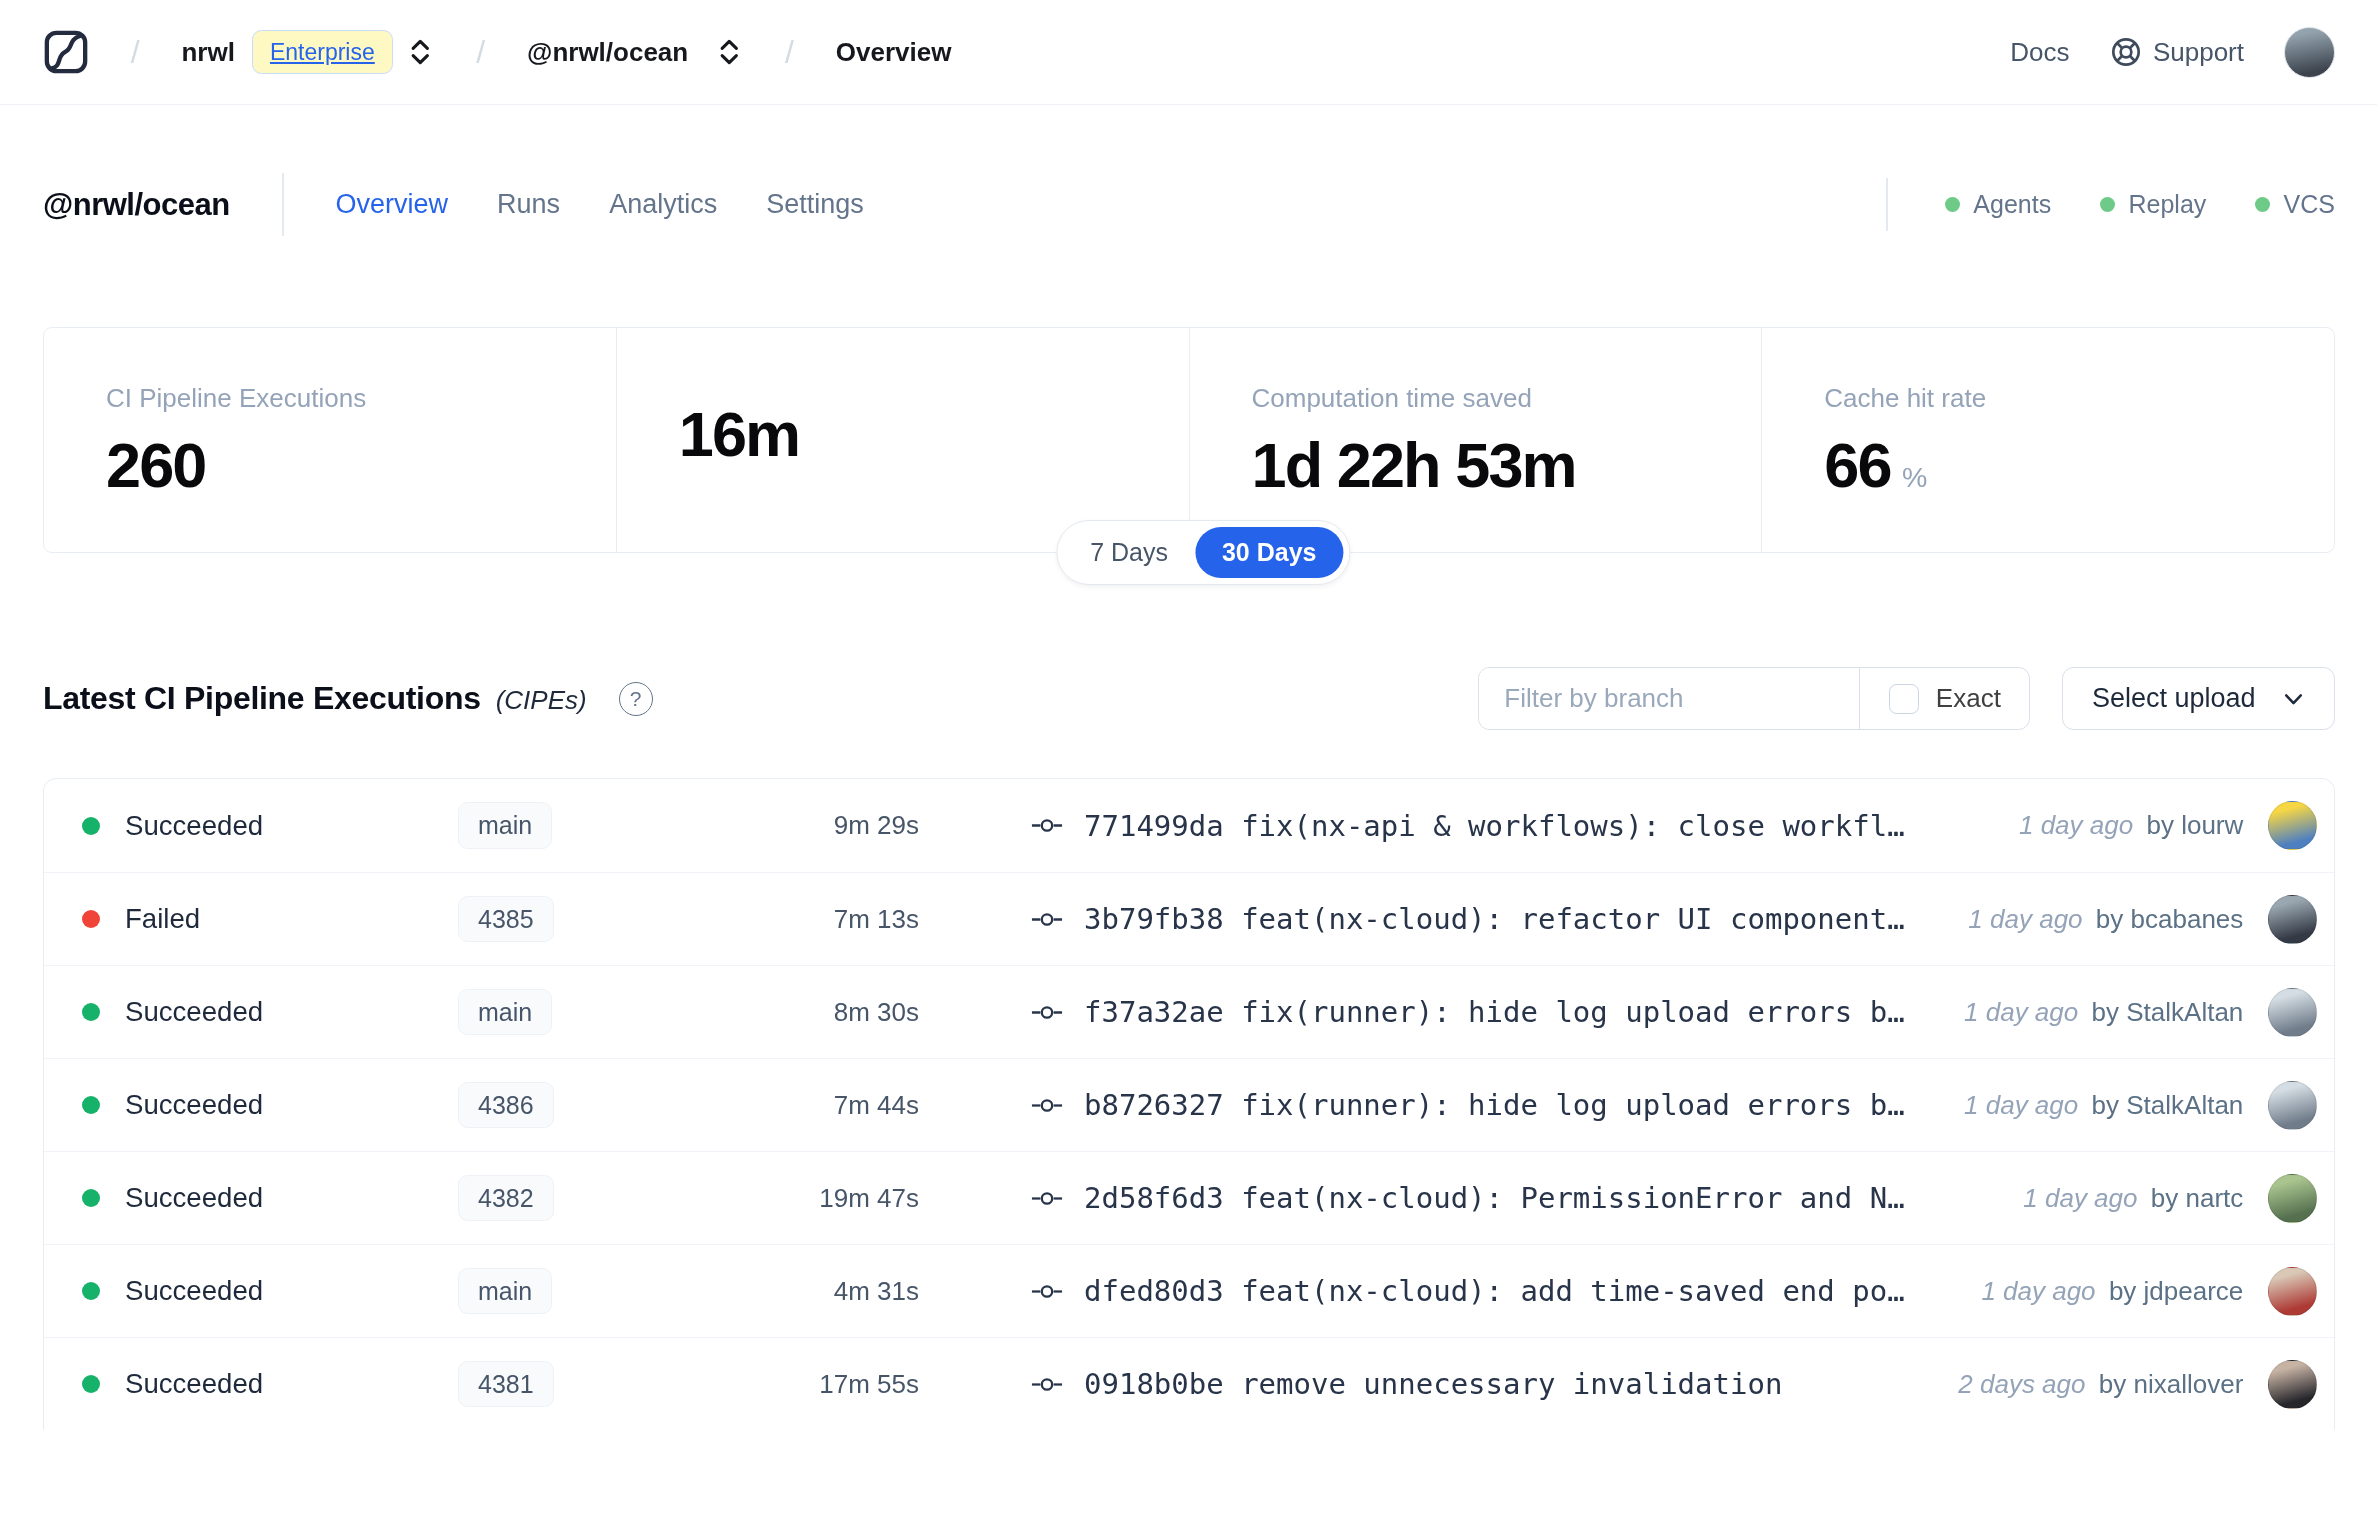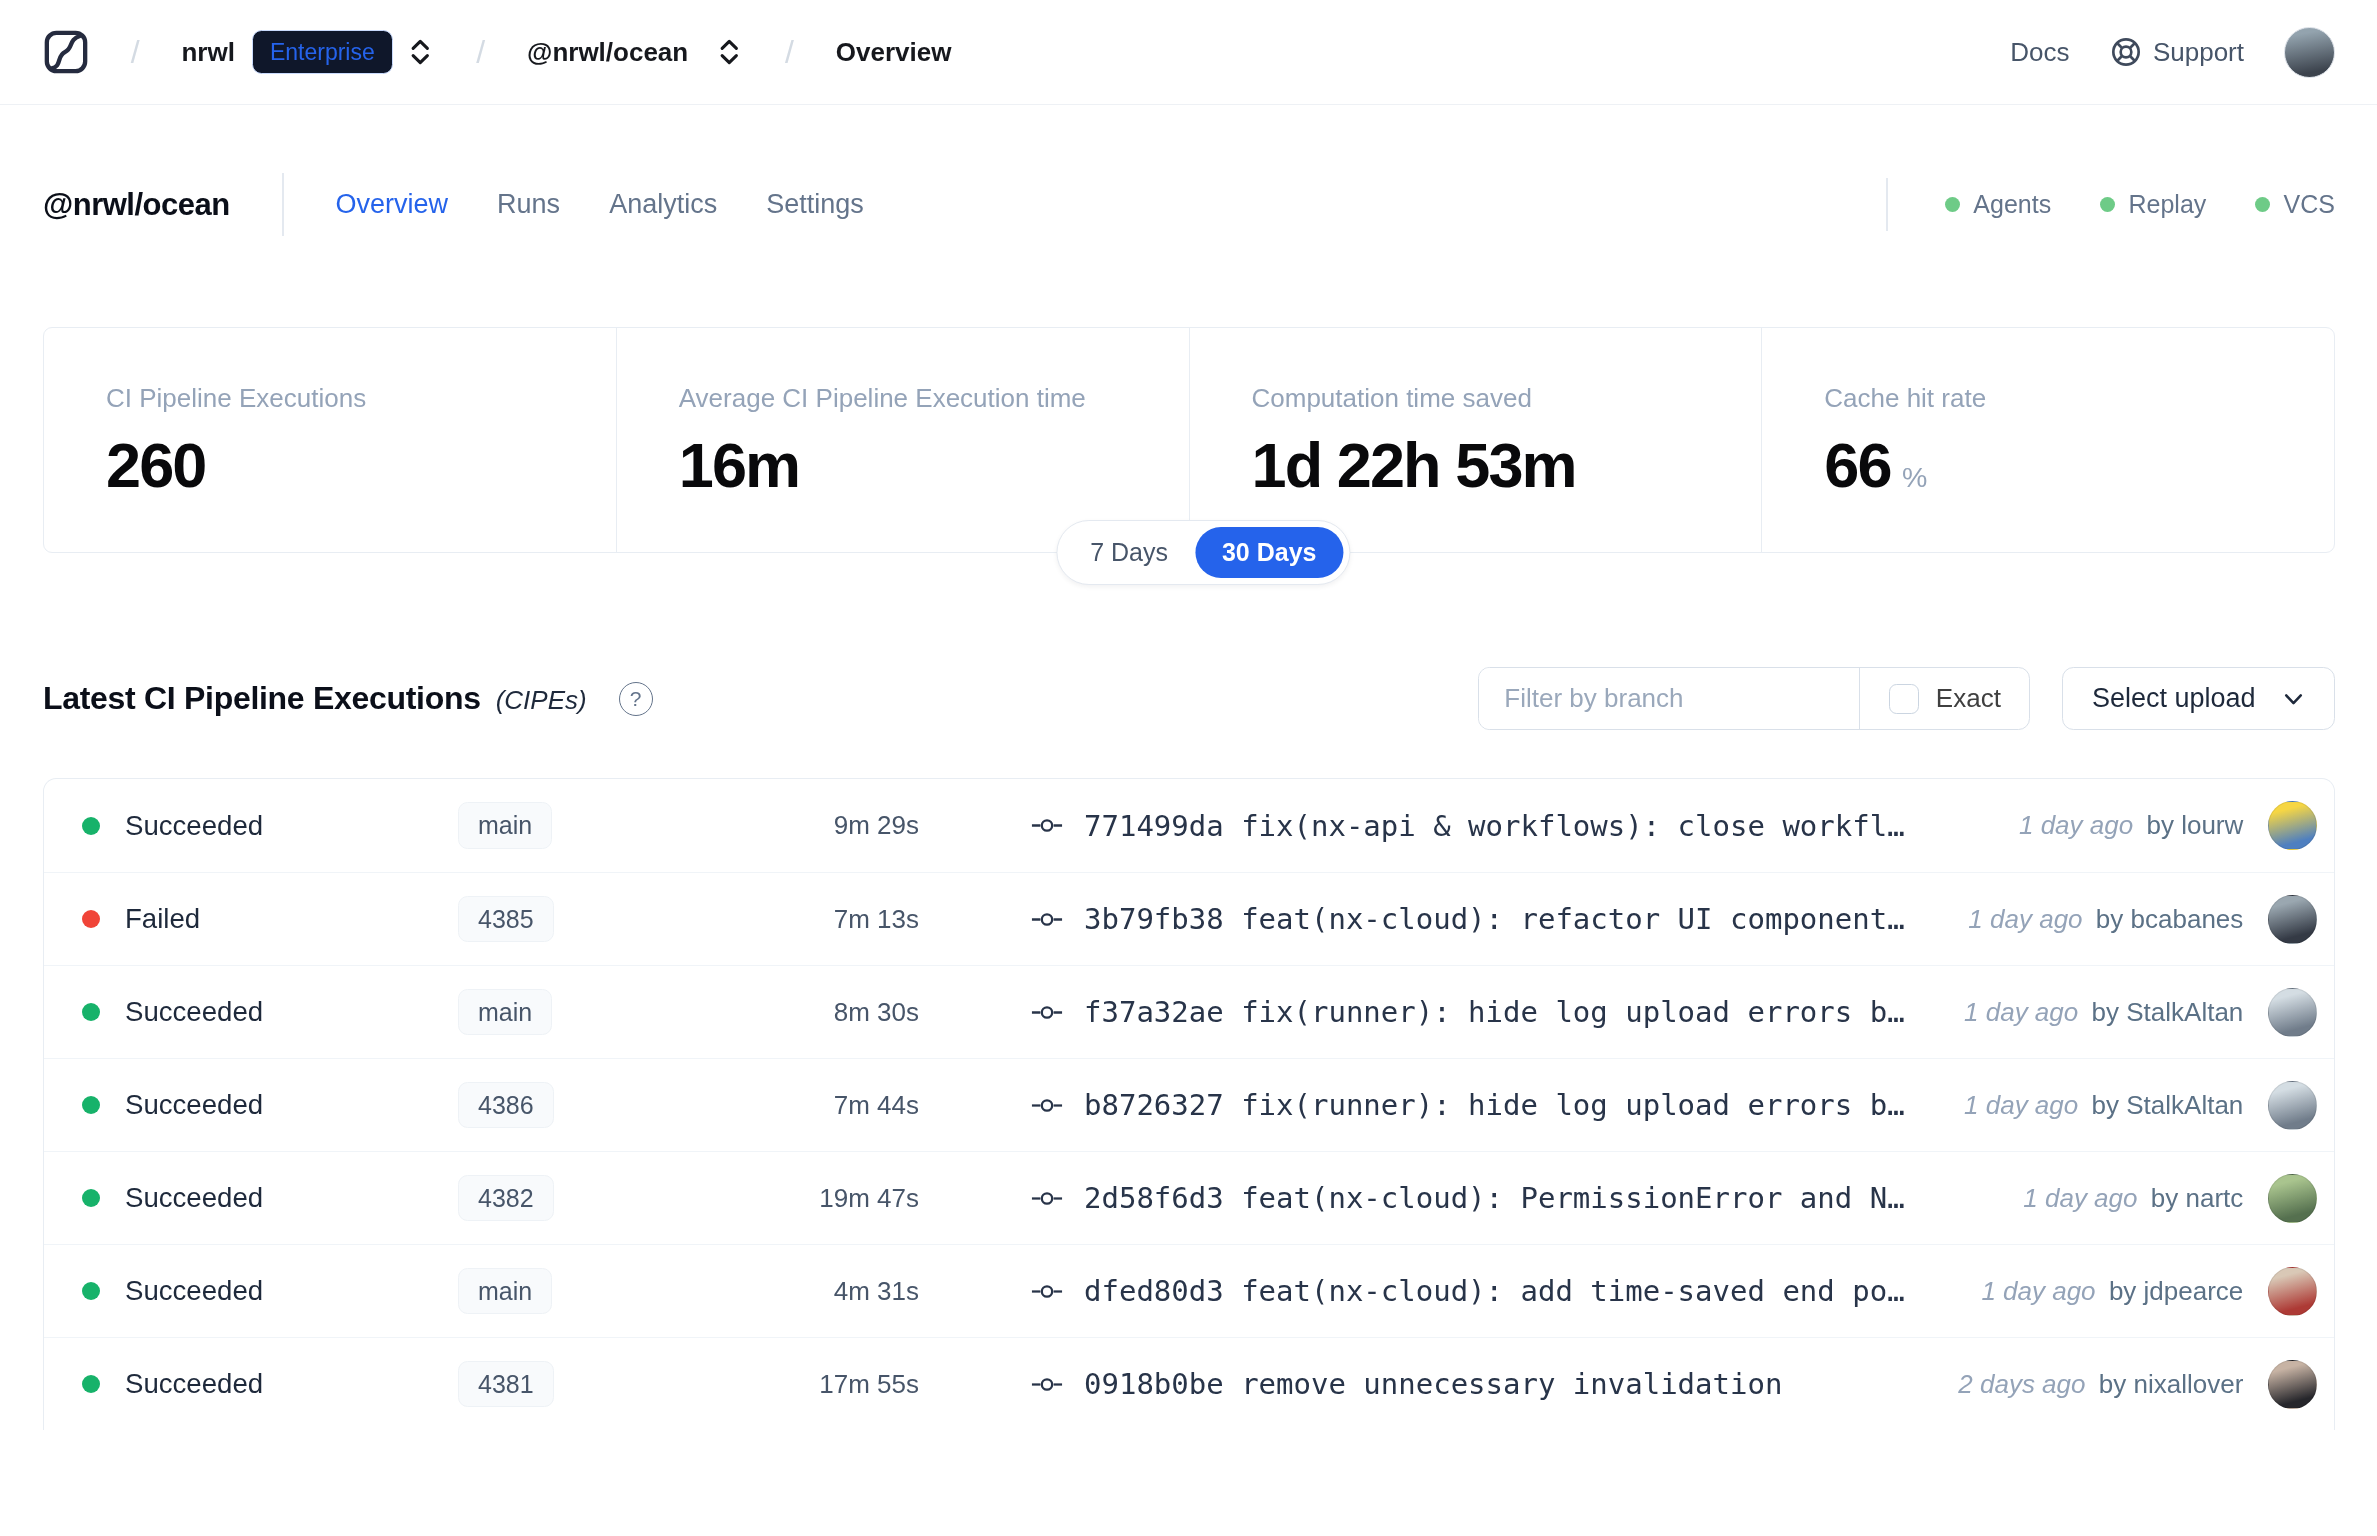--- a/index.html
+++ b/index.html
@@ -21,24 +21,25 @@
     border-bottom: 1.9px solid #eef1f5;
     background: #fff;
   }
   .nav-left { display: flex; align-items: center; gap: 28.5px; }
   .crumb-slash { color: #d4dbe3; font-size: 32px; font-weight: 300; margin: 0 13.3px; }
   .crumb-text { font-size: 26px; font-weight: 700; color: #16181d; }
   .badge-enterprise {
     margin-left: 17px;
     font-size: 23px; font-weight: 500;
     color: #2563eb;
-    background: #0f172a;
+    background: #fef9c3;
     border: 1.9px solid #c9dafc;
     border-radius: 9.5px;
     padding: 7.6px 17px;
+    text-decoration: underline;
   }
   .chev-updown { margin-left: 13.3px; display: inline-flex; }
   .nav-right { display: flex; align-items: center; gap: 40px; }
   .nav-link { font-size: 26px; font-weight: 500; color: #475569; cursor: pointer; }
   .nav-link-group { display: flex; align-items: center; gap: 11.4px; cursor: pointer; }
   .avatar-nav {
     width: 51px; height: 51px; border-radius: 50%;
     border: 1px solid #d9dee5;
   }
 
@@ -321,21 +322,20 @@
 <div class="stats-wrap">
   <div class="stats">
     <div class="stat-card">
       <div class="stat-label">CI Pipeline Executions</div>
       <div class="stat-value">
           <span>260</span>
           <span class="stat-suffix"></span>
         </div>
     </div>
     <div class="stat-card">
-      <div class="stat-label">Average CI Pipeline Execution time</div>
       <div class="stat-value">
           <span>16m</span>
           <span class="stat-suffix"></span>
         </div>
     </div>
     <div class="stat-card">
       <div class="stat-label">Computation time saved</div>
       <div class="stat-value">
           <span>1d 22h 53m</span>
           <span class="stat-suffix"></span>

